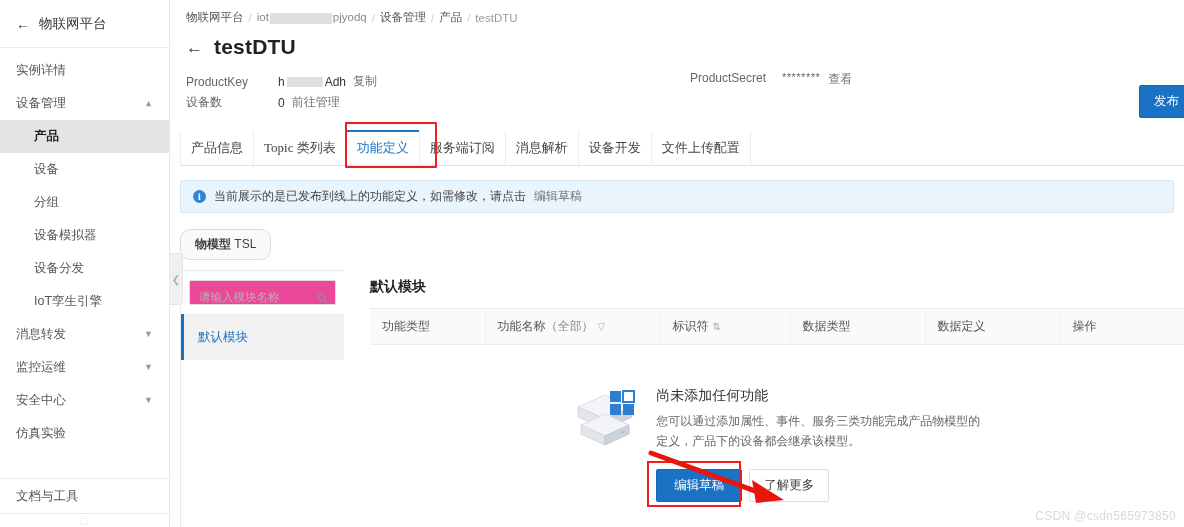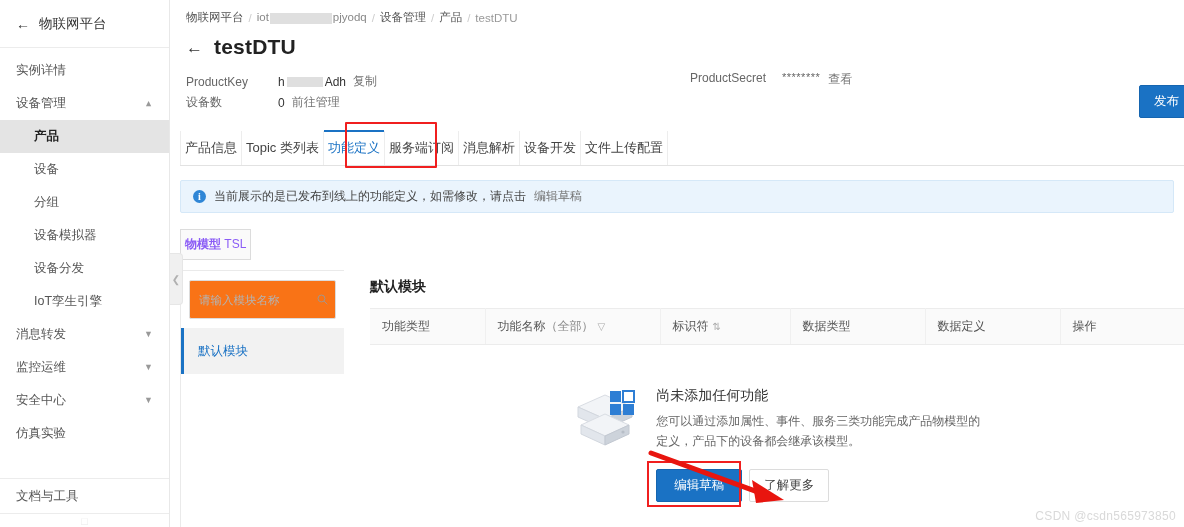--- a/index.html
+++ b/index.html
@@ -75,23 +75,23 @@
   .publish-btn {
     position: absolute; right: -10px; top: 26px;
     background: #1a72c4; color: #fff; font-size: 12.5px;
     padding: 7px 14px; border: 1px solid #1565b0; border-radius: 2px;
     white-space: nowrap;
   }
 
   
   .tabs { display: flex; margin: 18px 0 0 10px; border-bottom: 1px solid #e2e2e2; position: relative; }
   .tab {
-    padding: 8px 4px; font-size: 13px; color: #444;
+    padding: 8px 10px; font-size: 13px; color: #444;
     border-right: 1px solid #ededed; cursor: pointer; white-space: nowrap;
-    position: relative; background: #fff;
+    position: relative; background: #fff; font-family: Liberation Serif, serif;
   }
   .tab:first-child { border-left: 1px solid #ededed; }
   .tab.active { color: #1a72c4; }
   .tab.active::before {
     content: ""; position: absolute; left: 0; right: 0; top: -1px; height: 2px; background: #1a72c4;
   }
   .tab-hl {
     position: absolute; border: 2px solid #f01f1f; border-radius: 1px;
     left: 165px; top: -9px; width: 92px; height: 46px; pointer-events: none;
   }
@@ -105,31 +105,31 @@
   .info-ic {
     width: 13px; height: 13px; border-radius: 50%; background: #2f86d6; color: #fff;
     font-size: 10px; font-weight: bold; display: flex; align-items: center; justify-content: center;
     flex: 0 0 13px; font-family: "Liberation Serif", serif;
   }
 
   
   .tsl-wrap { margin: 16px 0 0 10px; }
   .tsl-btn {
     display: inline-block; border: 1px solid #dcdcdc; background: #fafafa;
-    padding: 6px 4px; font-size: 12px; color: #8b5cf6; border-radius: 0; cursor: pointer;
+    padding: 6px 14px; font-size: 12px; color: #404040; border-radius: 10px; cursor: pointer;
   }
   .tsl-btn b { font-weight: bold; }
 
   
   .split { display: flex; margin: 10px 0 0 10px; height: 300px; }
   .modpanel { width: 164px; flex: 0 0 164px; border: 1px solid #eaeaea; border-right: none; background:#fff; }
   .search-box { padding: 9px 8px; }
   .search-inner {
-    border: 1px solid #dcdcdc; height: 39px; display: flex; align-items: center;
-    padding: 0 7px; border-radius: 2px; background: #f97316;
+    border: 1px solid #dcdcdc; height: 25px; display: flex; align-items: flex-end;
+    padding: 0 7px; border-radius: 2px; background: #ec4899;
   }
   .search-inner input {
     border: 0; outline: 0; flex: 1; font-size: 11.5px; color: #333;
     font-family: "Liberation Sans", sans-serif; background: transparent; width: 100%;
   }
   .search-inner input::placeholder { color: #b3b3b3; }
   .mag { width: 11px; height: 11px; flex: 0 0 11px; }
   .mod-item {
     height: 46px; display: flex; align-items: center; padding: 0 14px;
     font-size: 12.5px; color: #1a72c4; background: #f2f2f2;

